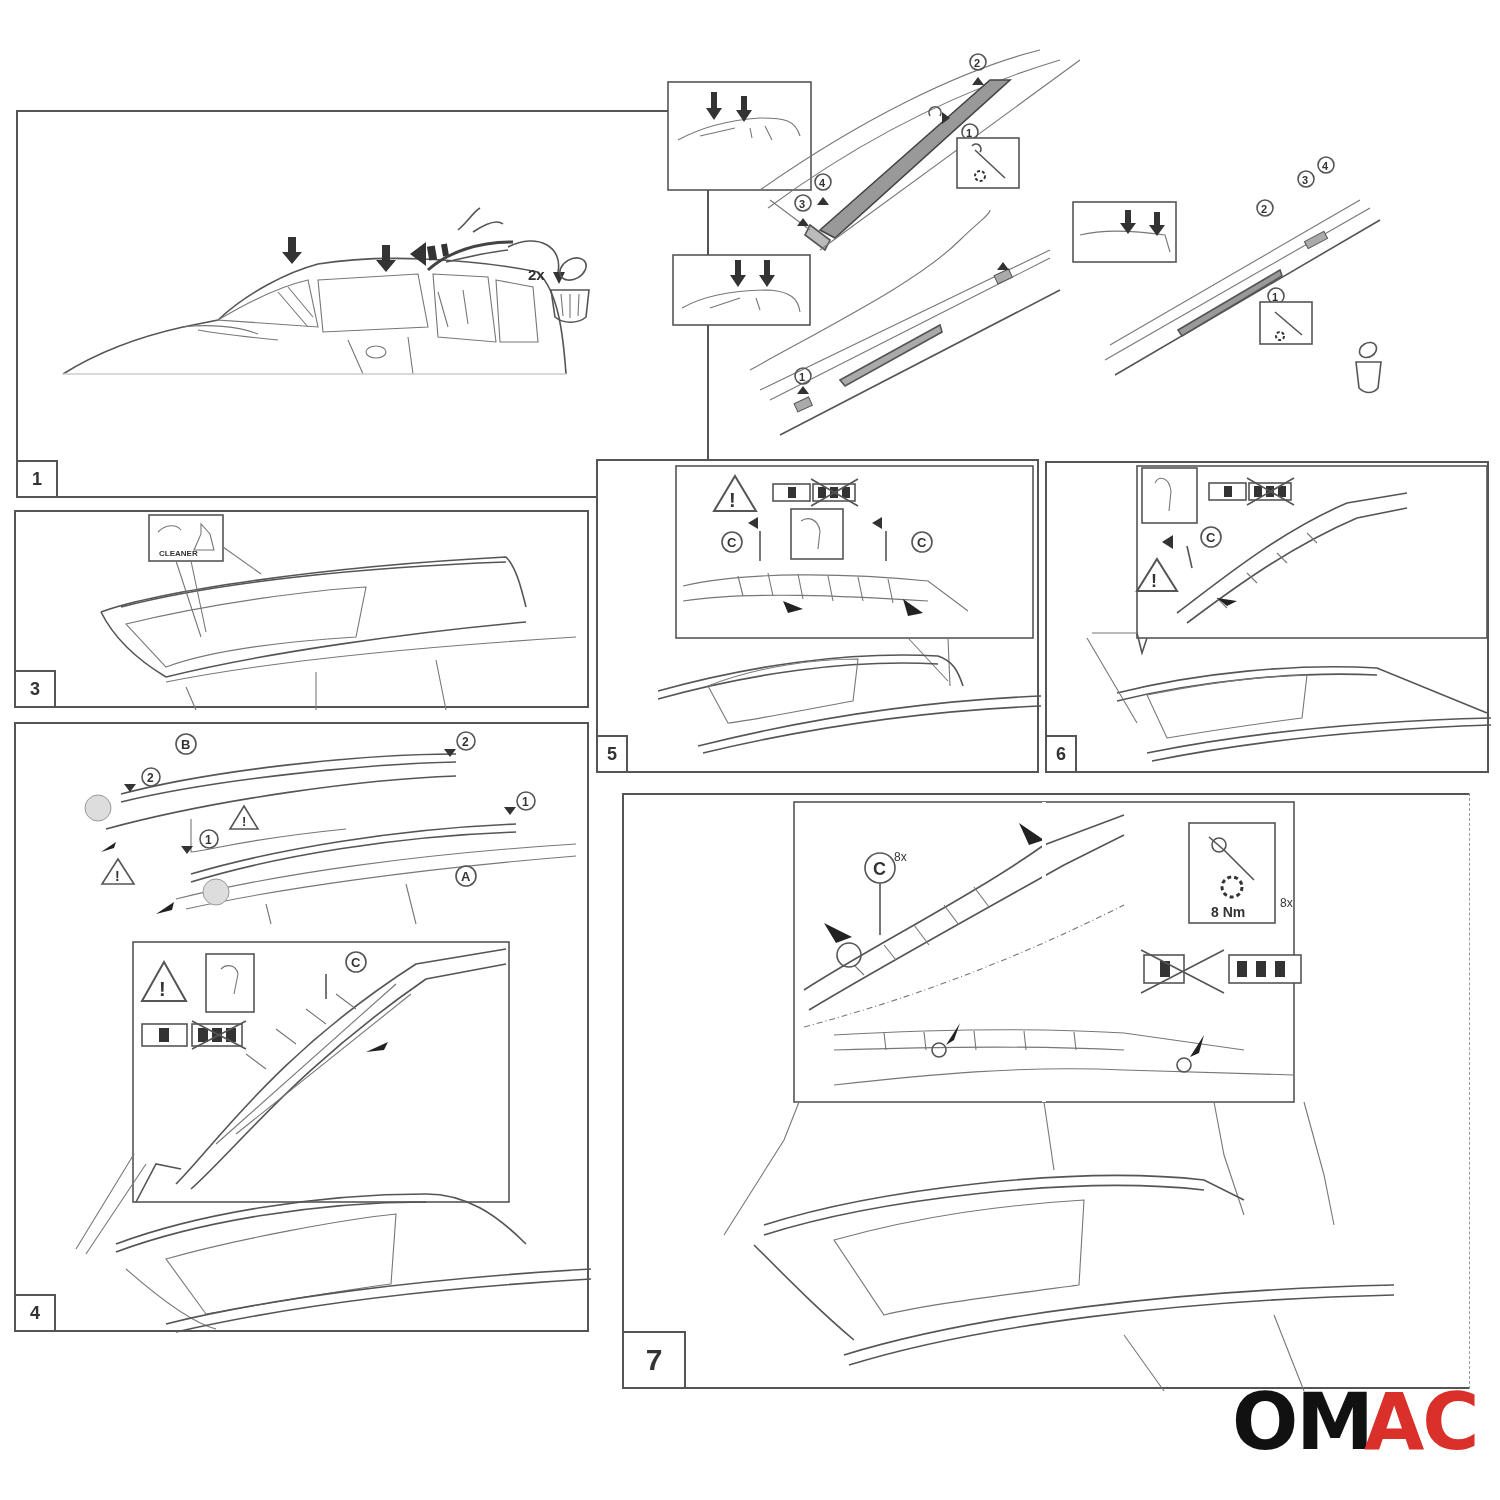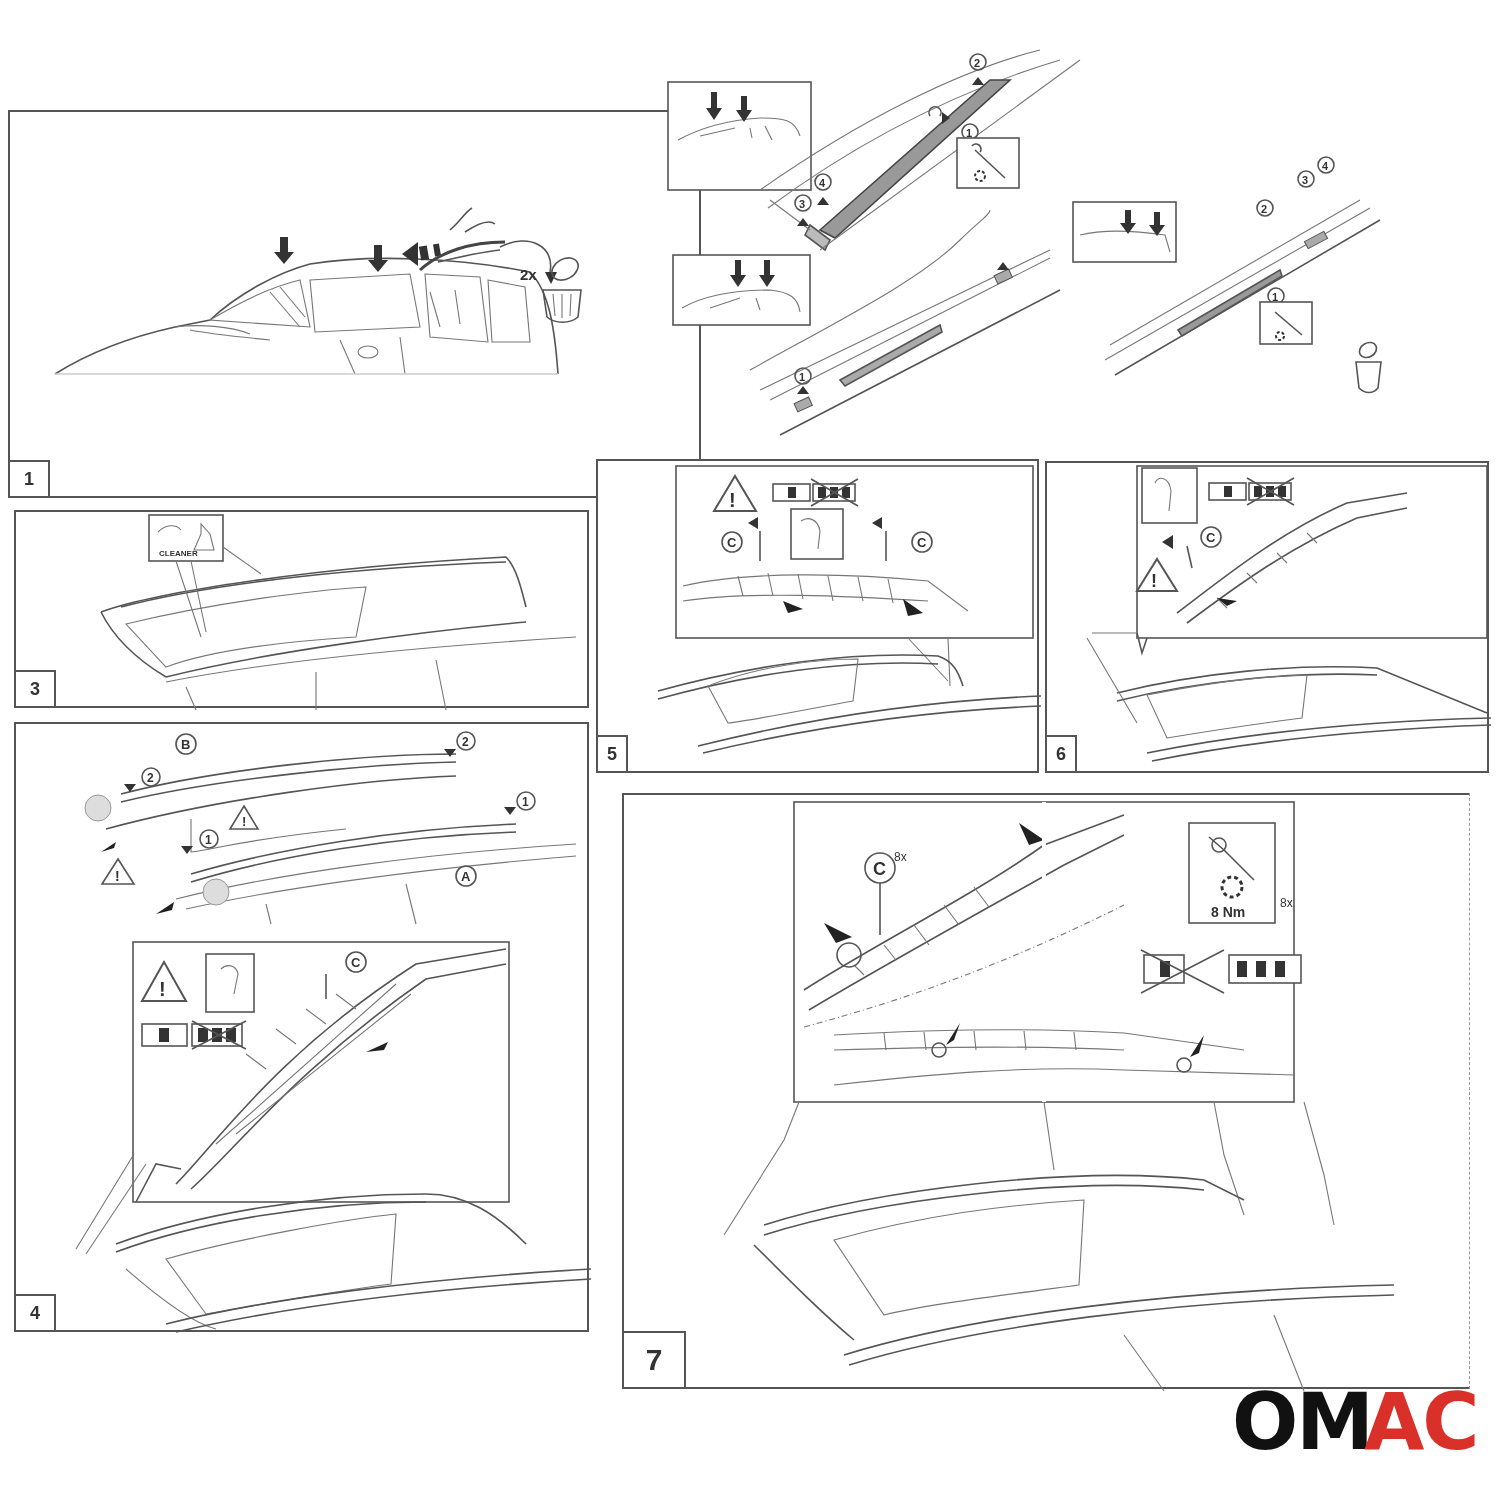--- a/index.html
+++ b/index.html
@@ -13,21 +13,21 @@
   .ln2 { fill:none; stroke:#777; stroke-width:1.1; }
   .thick { fill:none; stroke:#444; stroke-width:3; }
   .frame { fill:#fff; stroke:#555; stroke-width:1.6; }
   .lbl { font-family:"Liberation Sans", sans-serif; font-weight:bold; fill:#333; }
   .logo { position:absolute; left:1232px; top:1379px; width:250px; height:80px; }
   .logo-text { font-family:"DejaVu Sans", sans-serif; font-weight:bold; font-size:78px; letter-spacing:-2px; }
 </style>
 </head>
 <body>
 
-<div class="panel" style="left:8px;top:110px;width:693px;height:388px;">
+<div class="panel" style="left:16px;top:110px;width:693px;height:388px;">
   <svg width="575" height="388">
     <path class="ln" d="M45 262 C 80 240, 120 225, 165 215 L 200 208 C 230 180, 270 160, 300 152 C 360 142, 450 146, 520 160 C 540 180, 545 220, 548 262"></path>
     <path class="ln2" d="M165 215 C 190 212, 220 214, 240 222"></path>
     <path class="ln2" d="M200 208 C 230 190, 260 175, 290 168 L 300 215 Z"></path>
     <path class="ln2" d="M300 168 L 400 162 L 410 215 L 305 220 Z"></path>
     <path class="ln2" d="M415 162 L 470 165 L 478 230 L 420 225 Z"></path>
     <path class="ln2" d="M478 168 L 515 175 L 520 230 L 482 230 Z"></path>
     <path class="ln2" d="M330 228 L 345 262 M 390 225 L 395 262"></path>
     <ellipse class="ln2" cx="358" cy="240" rx="10" ry="6"></ellipse>
     <path class="ln2" d="M180 218 C 200 222, 230 225, 260 228"></path>

